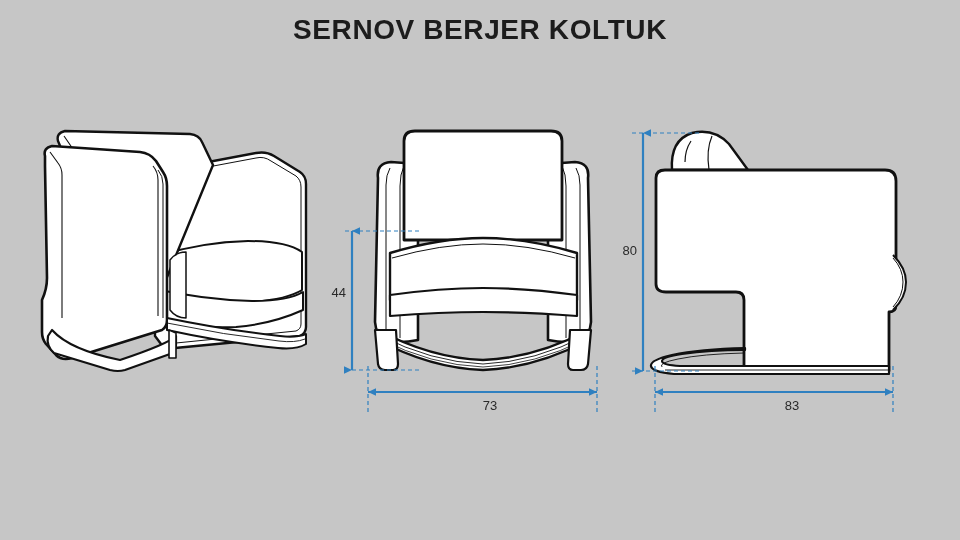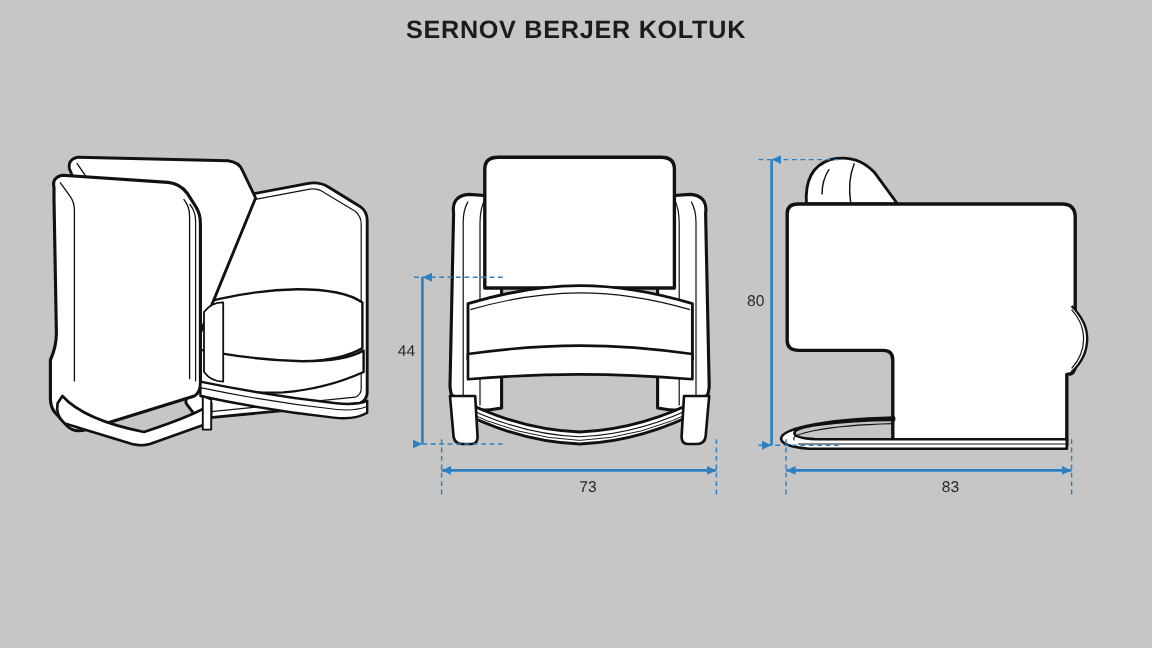--- a/index.html
+++ b/index.html
@@ -20,21 +20,21 @@
     top: 0;
     width: 960px;
     height: 540px;
   }
   #title {
     position: absolute;
     left: 0;
     top: 14px;
     width: 960px;
     text-align: center;
-    font-size: 21px;
+    font-size: 28px;
     font-weight: 600;
     letter-spacing: 0.6px;
     color: #1c1c1c;
     font-family: "Liberation Sans", sans-serif;
   }
   svg { display: block; }
   .dimtext {
     font-family: "Liberation Sans", sans-serif;
     font-size: 13px;
     fill: #2a2a2a;

